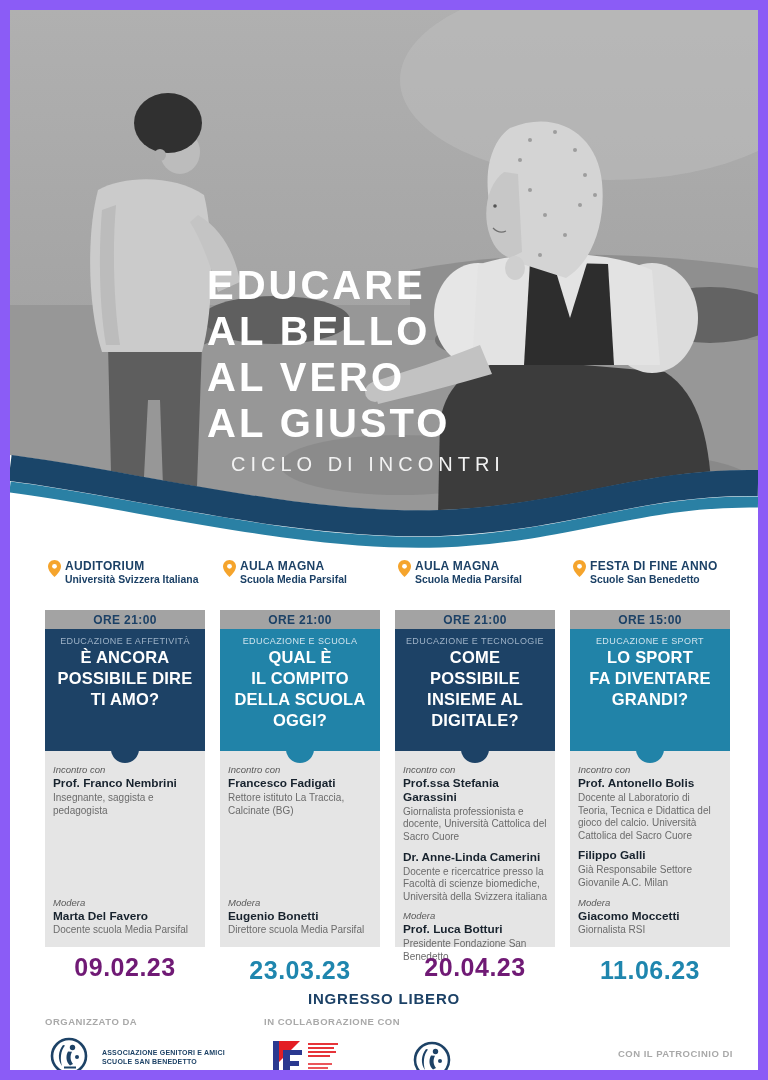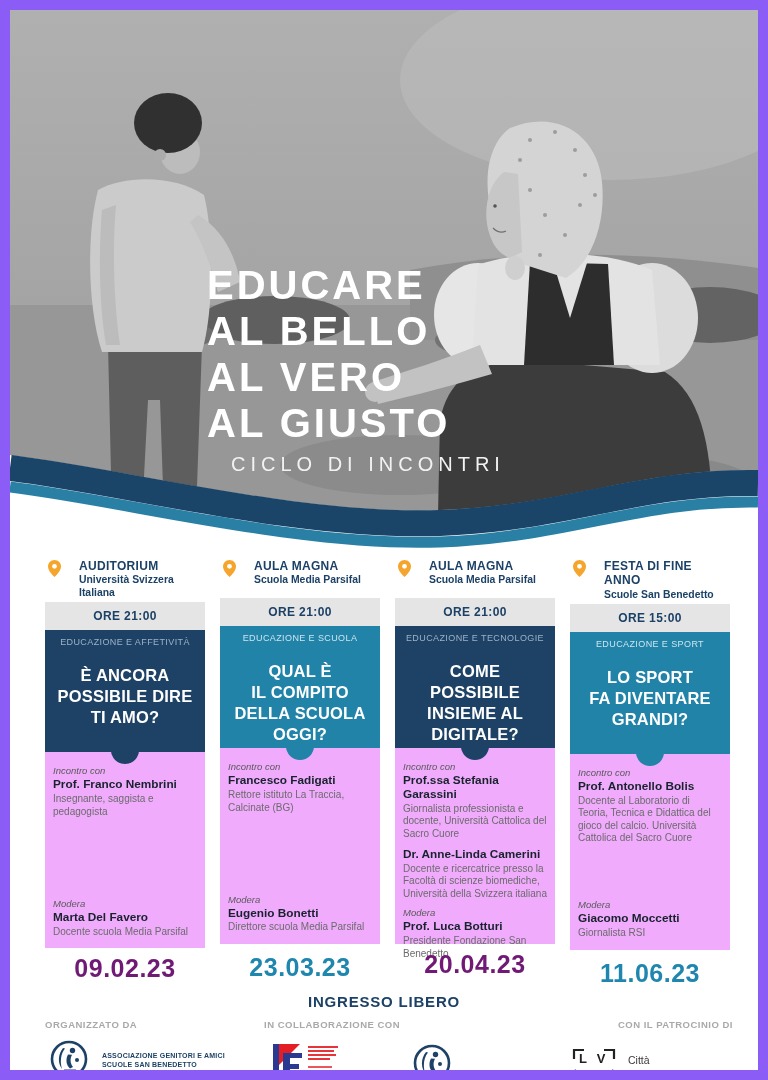--- a/index.html
+++ b/index.html
@@ -10,65 +10,65 @@
   .hero { position:relative; width:748px; height:545px; background:#fff; }
   .hero svg.scene { display:block; width:748px; height:545px; }
   .hero-title { position:absolute; left:197px; top:252px; color:#fff; }
   .t-line { display:block; font-size:40px; font-weight:bold; letter-spacing:3px; line-height:46px; }
   .t-sub { display:block; font-size:20px; font-weight:400; letter-spacing:5px; color:#f2f2f2; margin-top:7px;margin-left:24px; }
 
   
   .events { display:grid; grid-template-columns:repeat(4,160px); column-gap:15px; padding-left:35px; margin-top:4px; }
   .col { display:flex; flex-direction:column; }
 
-  .venue { display:flex; gap:18px; align-items:flex-start; min-height:36px; padding-left:3px; }
+  .venue { display:flex; gap:4px; align-items:flex-start; min-height:36px; padding-left:3px; }
   .pin { flex:0 0 13px; margin-top:1px; }
   .venue-text { display:flex; flex-direction:column; }
   .venue-name { font-size:12px; font-weight:bold; color:#1c4166; line-height:1.2; letter-spacing:.3px; }
   .venue-detail { font-size:10.4px; font-weight:bold; color:#1c4166; line-height:1.25; }
 
-  .ore { height:28px; margin-top:3px; background:#e5e5e5; color:#1c4166; font-weight:bold; font-size:12px;
+  .ore { height:19px; margin-top:15px; background:#a3a3a3; color:#1c4166; font-weight:bold; font-size:12px;
          display:flex; align-items:center; justify-content:center; letter-spacing:.4px; }
 
   .card { position:relative; height:122px; padding:7px 5px; text-align:center; color:#fff; z-index:1; }
   .card.navy { background:#1d4266; }
   .card.teal { background:#2183a8; }
   .card::after { content:""; position:absolute; left:50%; bottom:-12px; transform:translateX(-50%);
                  width:28px; height:14px; border-radius:0 0 14px 14px; }
   .card.navy::after { background:#1d4266; }
   .card.teal::after { background:#2183a8; }
   .category { font-size:9px; letter-spacing:.4px; font-weight:400; }
   .card.navy .category { color:#9db2c7; }
   .card.teal .category { color:#cfe4ee; }
-  .question { margin-top:18px; }
+  .question { margin-top:1px; }
   .q-line { display:block; font-size:16.5px; font-weight:bold; line-height:1.27; letter-spacing:.2px; }
   .note { margin-top:4px; }
   .note-line { display:block; font-size:8.6px; font-weight:bold; line-height:1.4; letter-spacing:.2px; }
 
-  .panel { background:#f0abfc; height:196px; padding:13px 8px 10px; display:flex; flex-direction:column; }
+  .panel { background:#e5e5e5; height:196px; padding:13px 8px 10px; display:flex; flex-direction:column; }
   .intro-label { font-size:9.5px; font-style:italic; color:#5a5a5a; margin-bottom:2px; }
   .speaker { margin-bottom:7px; }
   .speaker:has(> .sp-name:empty) { display:none; }
   .sp-name { display:block; font-size:11.8px; font-weight:bold; color:#17222d; line-height:1.18; }
   .sp-role { display:block; font-size:10px; color:#6b6b6b; line-height:1.26; margin-top:1px; }
   .modera { margin-top:auto; }
 
   .date { text-align:center; font-size:25px; font-weight:bold; letter-spacing:.5px; margin-top:6px; }
   .date.navy { color:#701a75; }
   .date.teal { color:#1f86ae;margin-top:9px; }
 
   .free-entry { text-align:center; font-size:15px; font-weight:bold; color:#1c4166; letter-spacing:.8px; margin-top:5px; }
 
   
   .footer { display:flex; justify-content:space-between; padding:9px 25px 0 35px; }
   .f-col-left  { width:215px; }
   .f-col-mid   { width:300px; }
   .f-col-right { width:165px; }
   .f-label { font-size:9.5px; font-weight:bold; color:#a9a9a9; letter-spacing:.5px; margin-bottom:9px; }
-  .f-col-right .f-label { text-align:right; }
+  .f-col-right .f-label { text-align:right;margin-top:32px; }
 
   .org-row { display:flex; gap:9px; align-items:flex-start; }
   .emblem-block { width:48px; text-align:center; }
   .emblem-stripes { width:42px; height:4px; margin:1px auto 1px;
       background:repeating-linear-gradient(90deg,#1d4266 0 3px,transparent 3px 5px); }
   .emblem-name { font-size:6.3px; font-weight:bold; color:#1d4266; letter-spacing:.2px; }
   .org-text { padding-top:12px; }
   .org-name { font-size:7px; font-weight:bold; color:#1d4266; line-height:1.35; letter-spacing:.2px; }
   .org-lines { margin-top:4px; }
   .org-lines div { height:2px; background:#c3c3c3; margin-bottom:3px; }
@@ -300,20 +300,24 @@
           <span class="q-line">FA DIVENTARE</span>
           <span class="q-line">GRANDI?</span>
         </div>
       </div>
       <div class="panel">
         <div class="intro-label">Incontro con</div>
         <div class="speaker">
           <span class="sp-name">Prof. Antonello Bolis</span>
           <span class="sp-role">Docente al Laboratorio di Teoria, Tecnica e Didattica del gioco del calcio. Università Cattolica del Sacro Cuore</span>
         </div>
+        <div class="speaker">
+          <span class="sp-name">Filippo Galli</span>
+          <span class="sp-role">Già Responsabile Settore Giovanile A.C. Milan</span>
+        </div>
         <div class="modera">
           <div class="intro-label">Modera</div>
           <span class="sp-name">Giacomo Moccetti</span>
           <span class="sp-role">Giornalista RSI</span>
         </div>
       </div>
       <div class="date teal">11.06.23</div>
     </div>
 
   </div>

